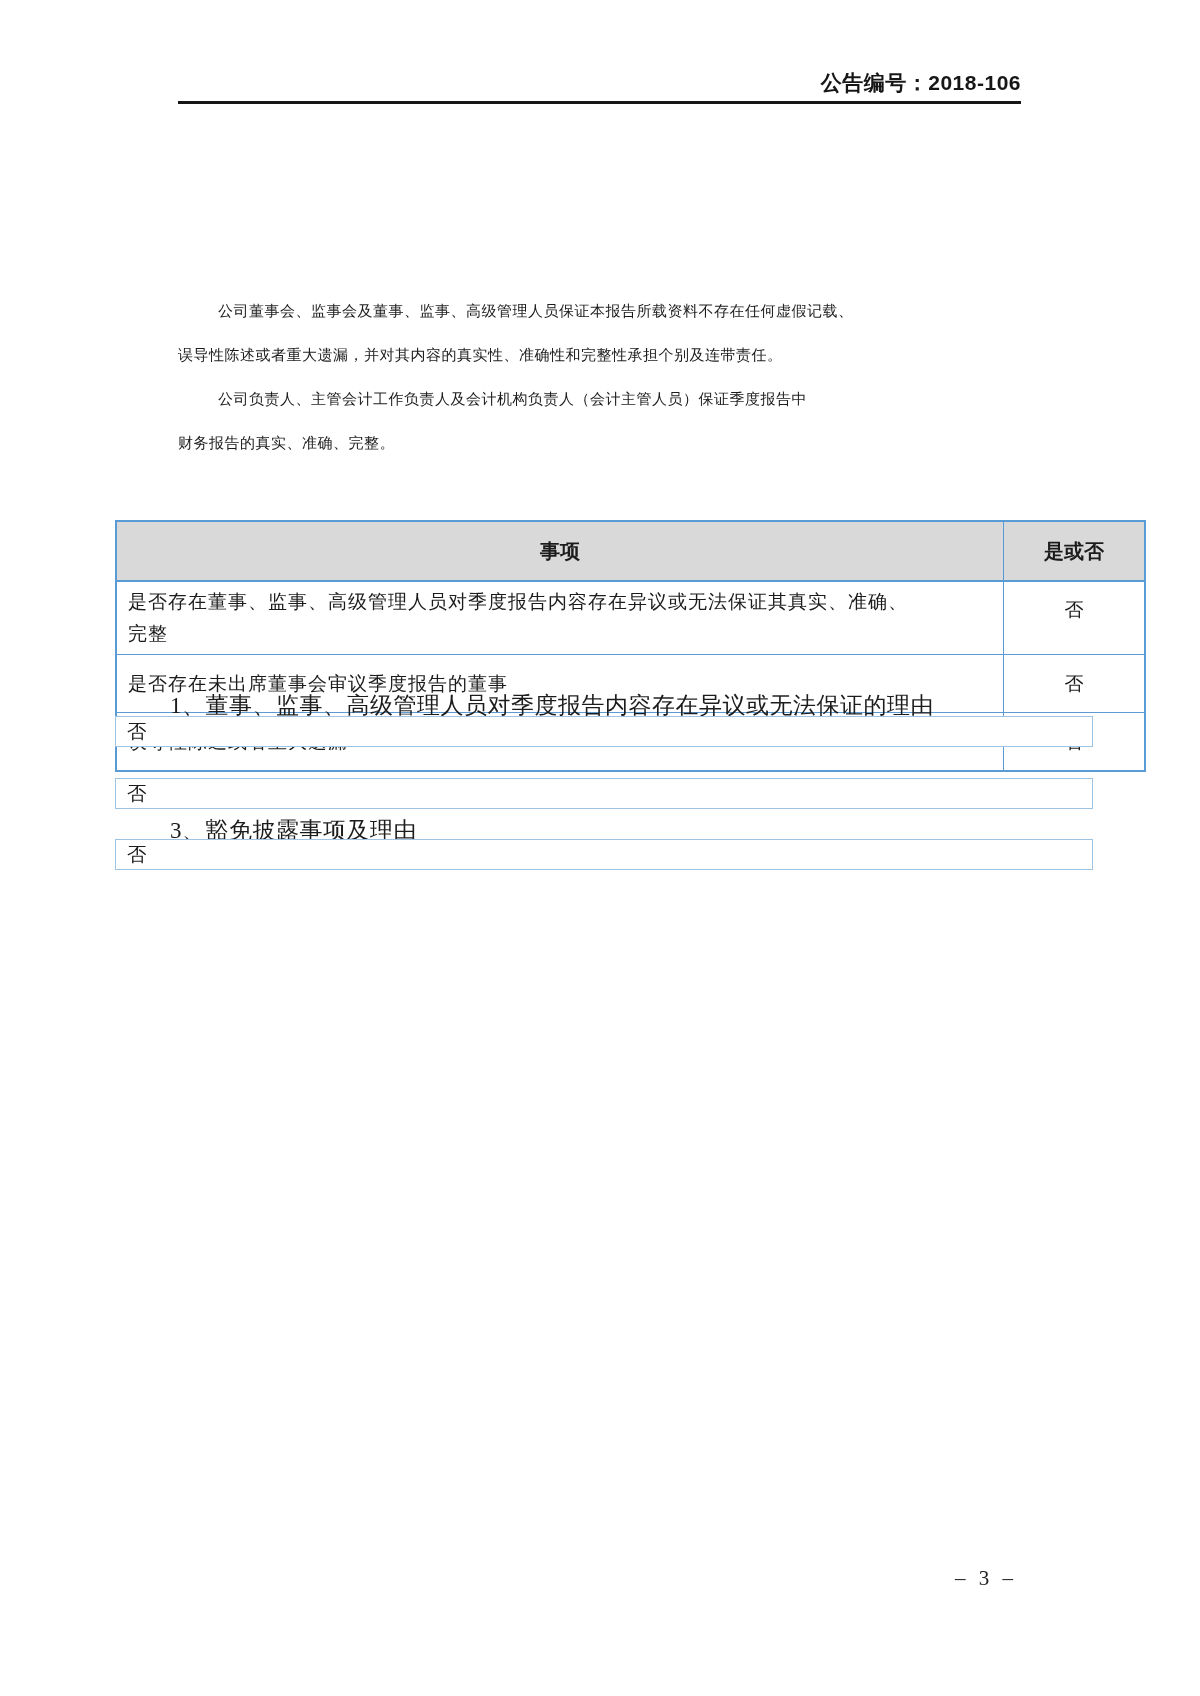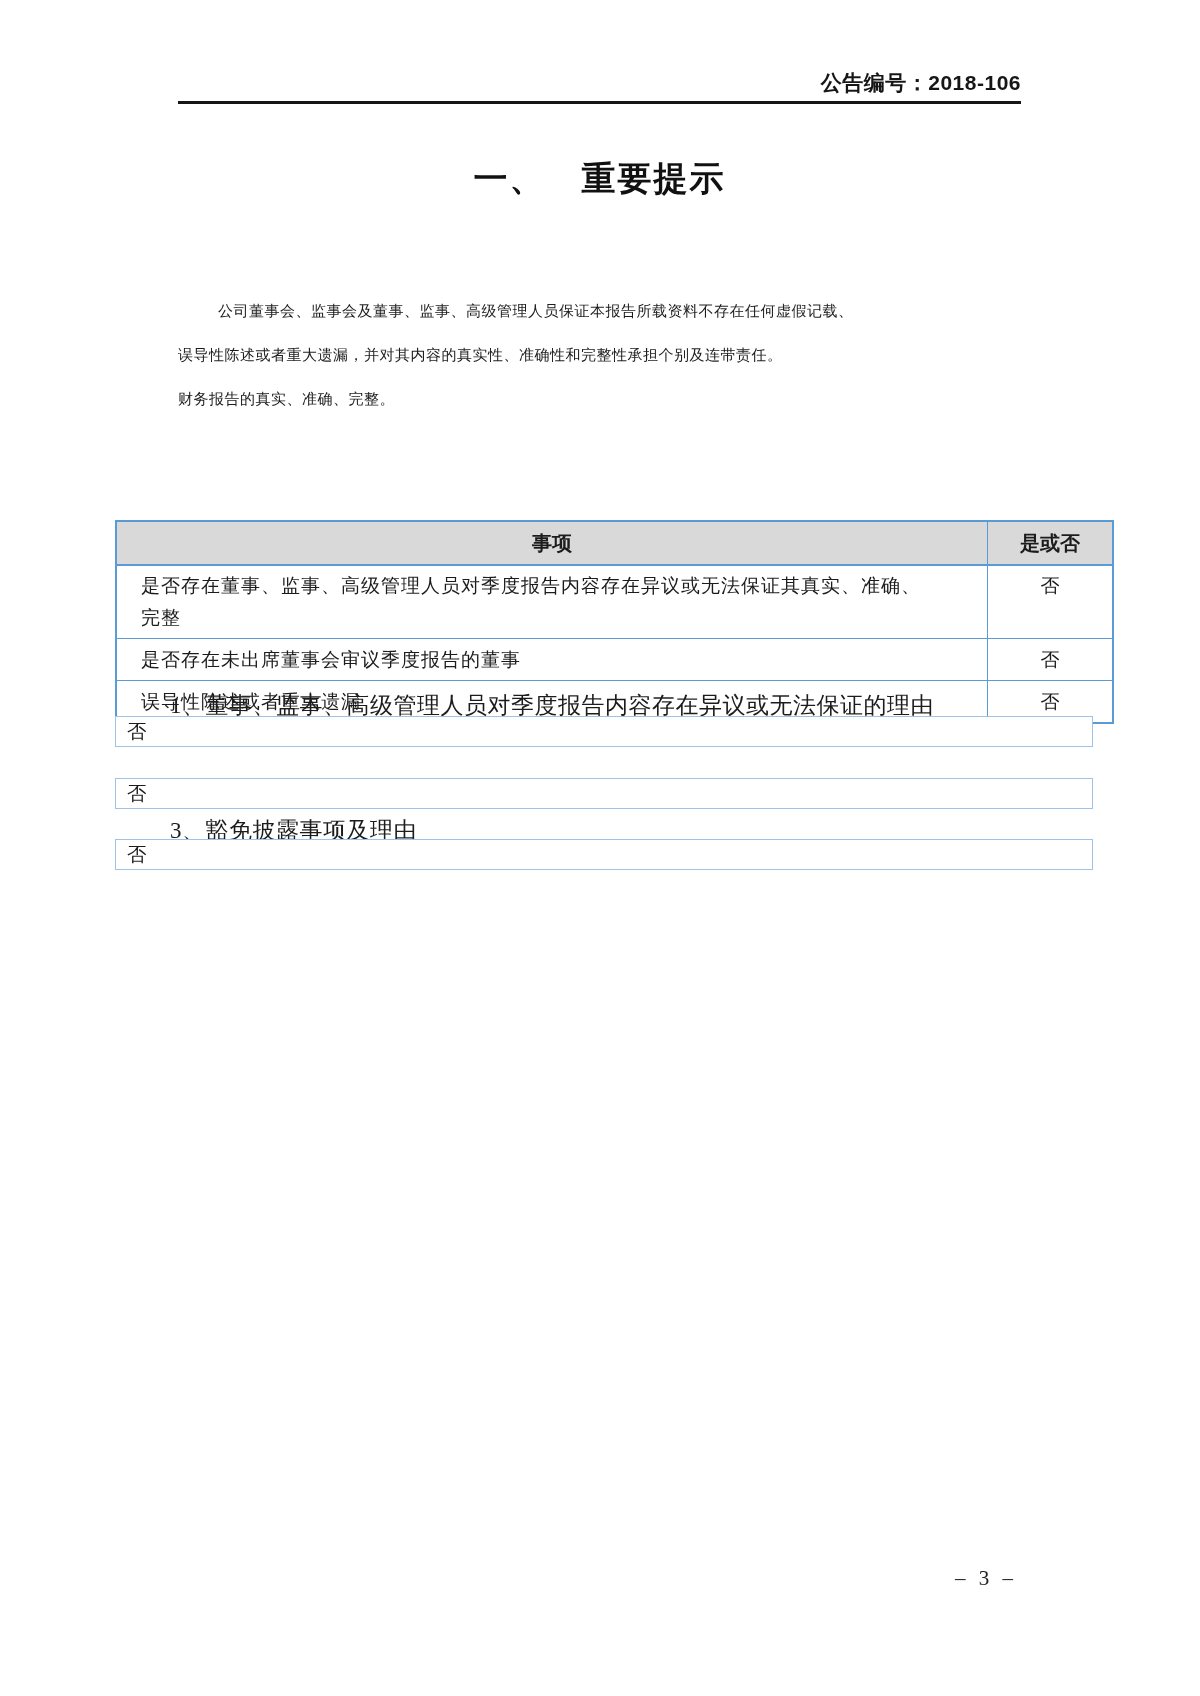--- a/index.html
+++ b/index.html
@@ -38,34 +38,34 @@
   .intro-line{white-space:nowrap;}
   .intro-line.indent{padding-left:40px;}
   
   .main-table{
     position:absolute;left:115px;top:520px;width:978px;
     border-collapse:collapse;table-layout:fixed;
     font-size:19px;color:#1c1c1c;
   }
   .main-table th,.main-table td{
     border:1px solid #5b9bd5;
-    padding:4px;
+    padding:12px;
   }
   .main-table{border:2px solid #5b9bd5;}
   .main-table thead th{
     background:#d9d9d9;
     height:34px;
     font-weight:bold;font-size:20px;
     text-align:center;vertical-align:middle;
     border-bottom:2px solid #5b9bd5;
   }
   .col-item{width:862px;}
   .col-answer{width:116px;}
   .main-table td.item-cell{
-    padding:4px 10px 4px 24px;
+    padding:4px 10px 4px 11px;
     letter-spacing:1px;
     white-space:pre-line;
     vertical-align:middle;
     line-height:32px;
   }
   .main-table td.answer-cell{
     text-align:center;vertical-align:middle;line-height:32px;
   }
   .main-table tr.tall td{vertical-align:top;}
   .main-table tr.short td{height:33px;}
@@ -92,25 +92,25 @@
   }
 </style>
 </head>
 <body>
 
 <div class="page">
 
   <div class="doc-number">公告编号：2018-106</div>
   <div class="header-rule"></div>
 
-  <div class="page-title">一、　重要提示</div>
 
   <div class="intro">
     <div class="intro-line indent">公司董事会、监事会及董事、监事、高级管理人员保证本报告所载资料不存在任何虚假记载、</div>
     <div class="intro-line">误导性陈述或者重大遗漏，并对其内容的真实性、准确性和完整性承担个别及连带责任。</div>
+    <div class="intro-line indent">公司负责人、主管会计工作负责人及会计机构负责人（会计主管人员）保证季度报告中</div>
     <div class="intro-line">财务报告的真实、准确、完整。</div>
   </div>
 
   <table class="main-table">
     <thead>
       <tr>
         <th class="col-item">事项</th>
         <th class="col-answer">是或否</th>
       </tr>
     </thead>

